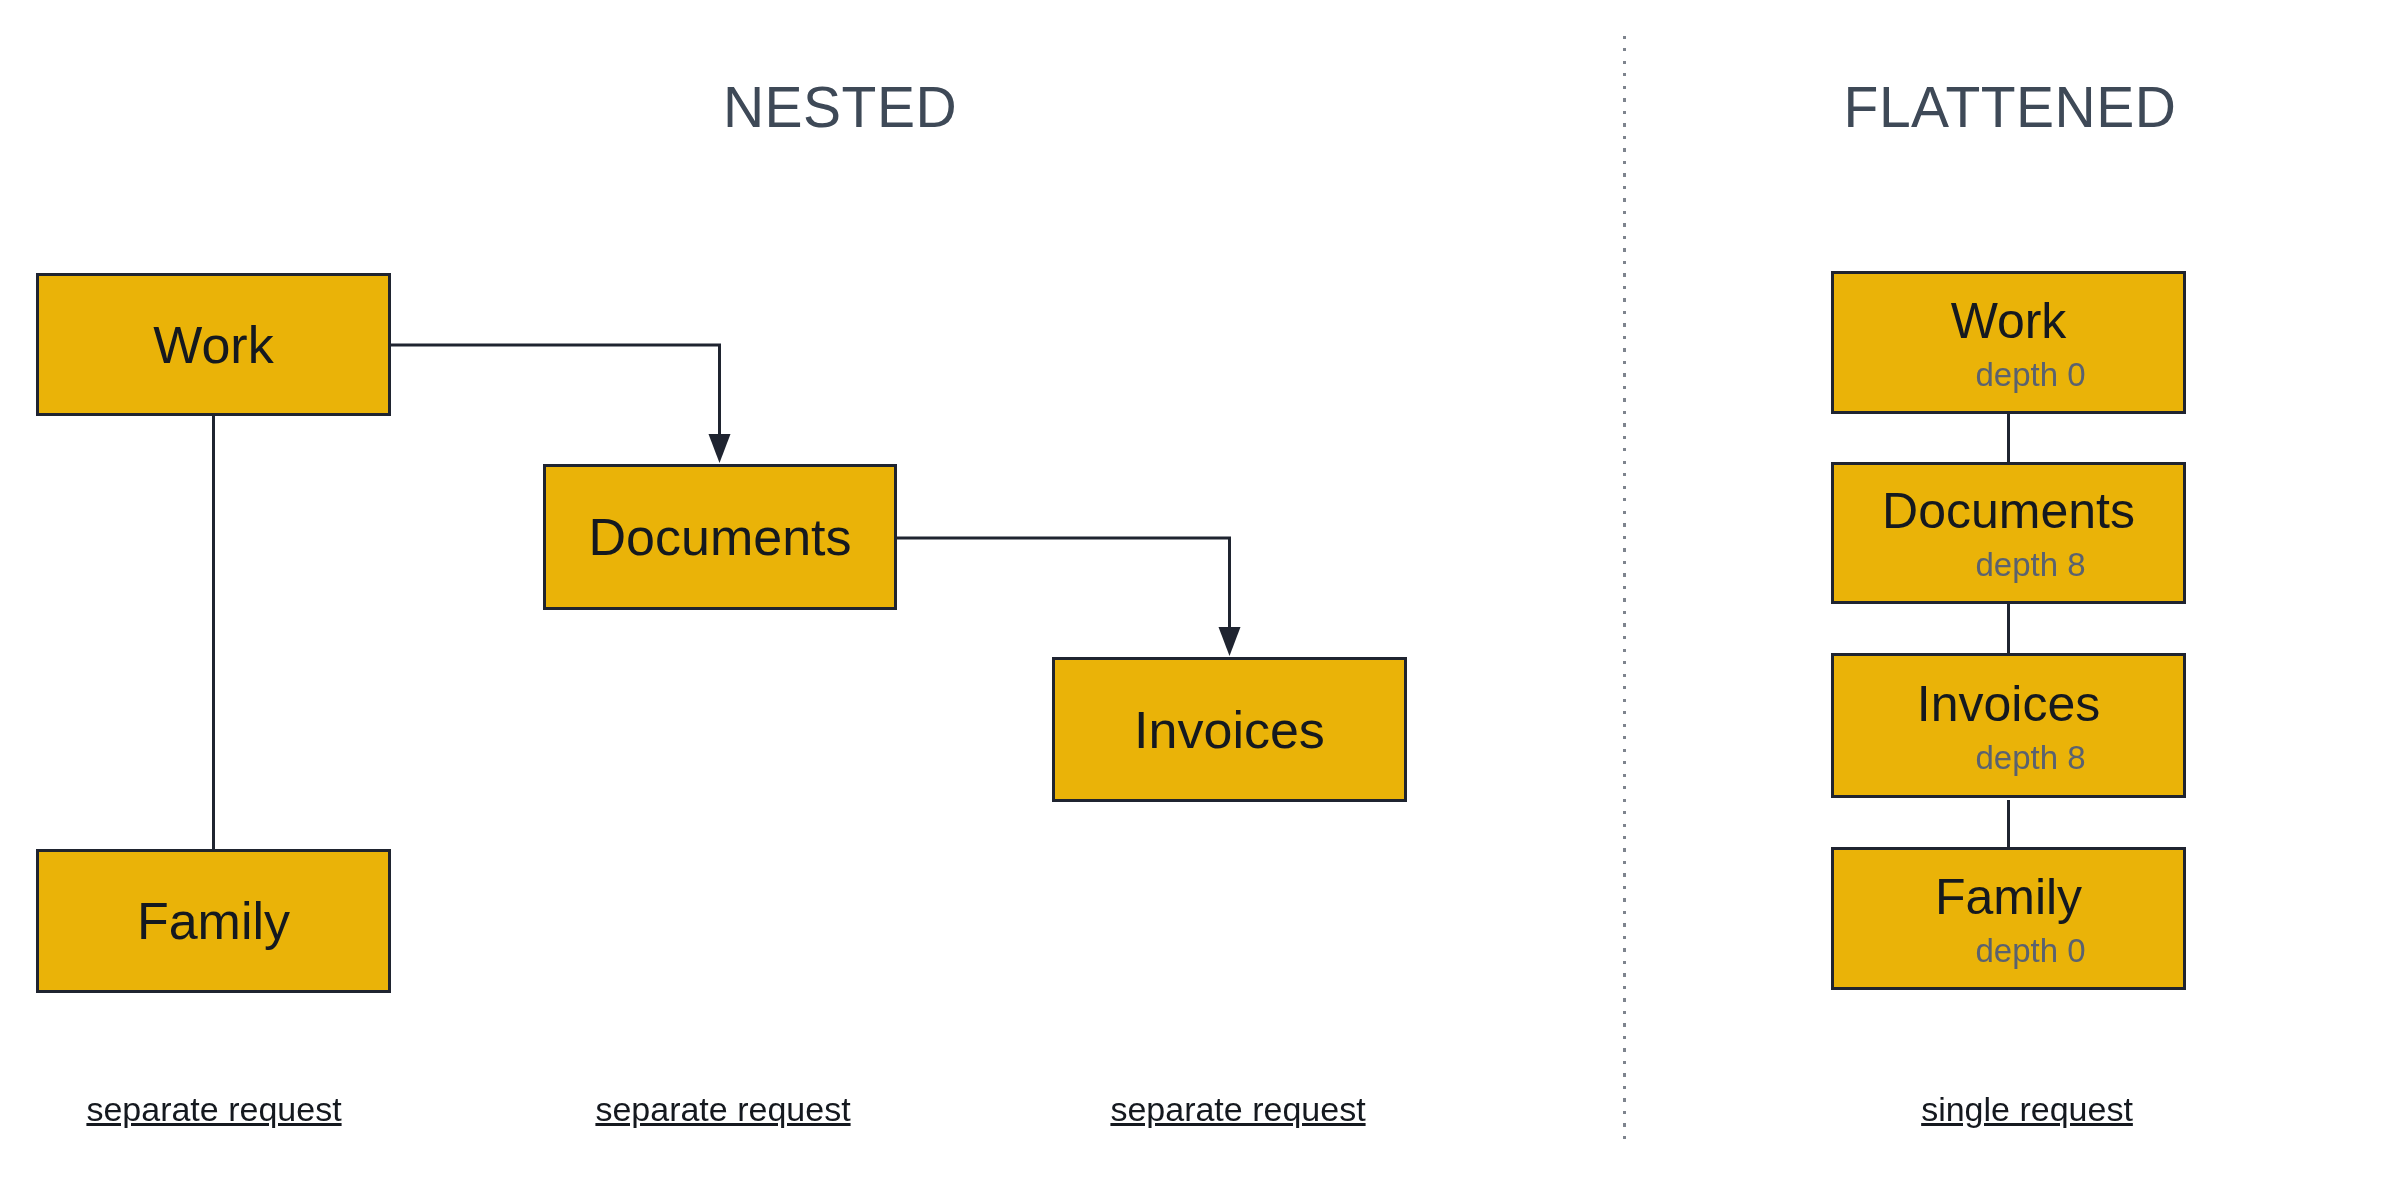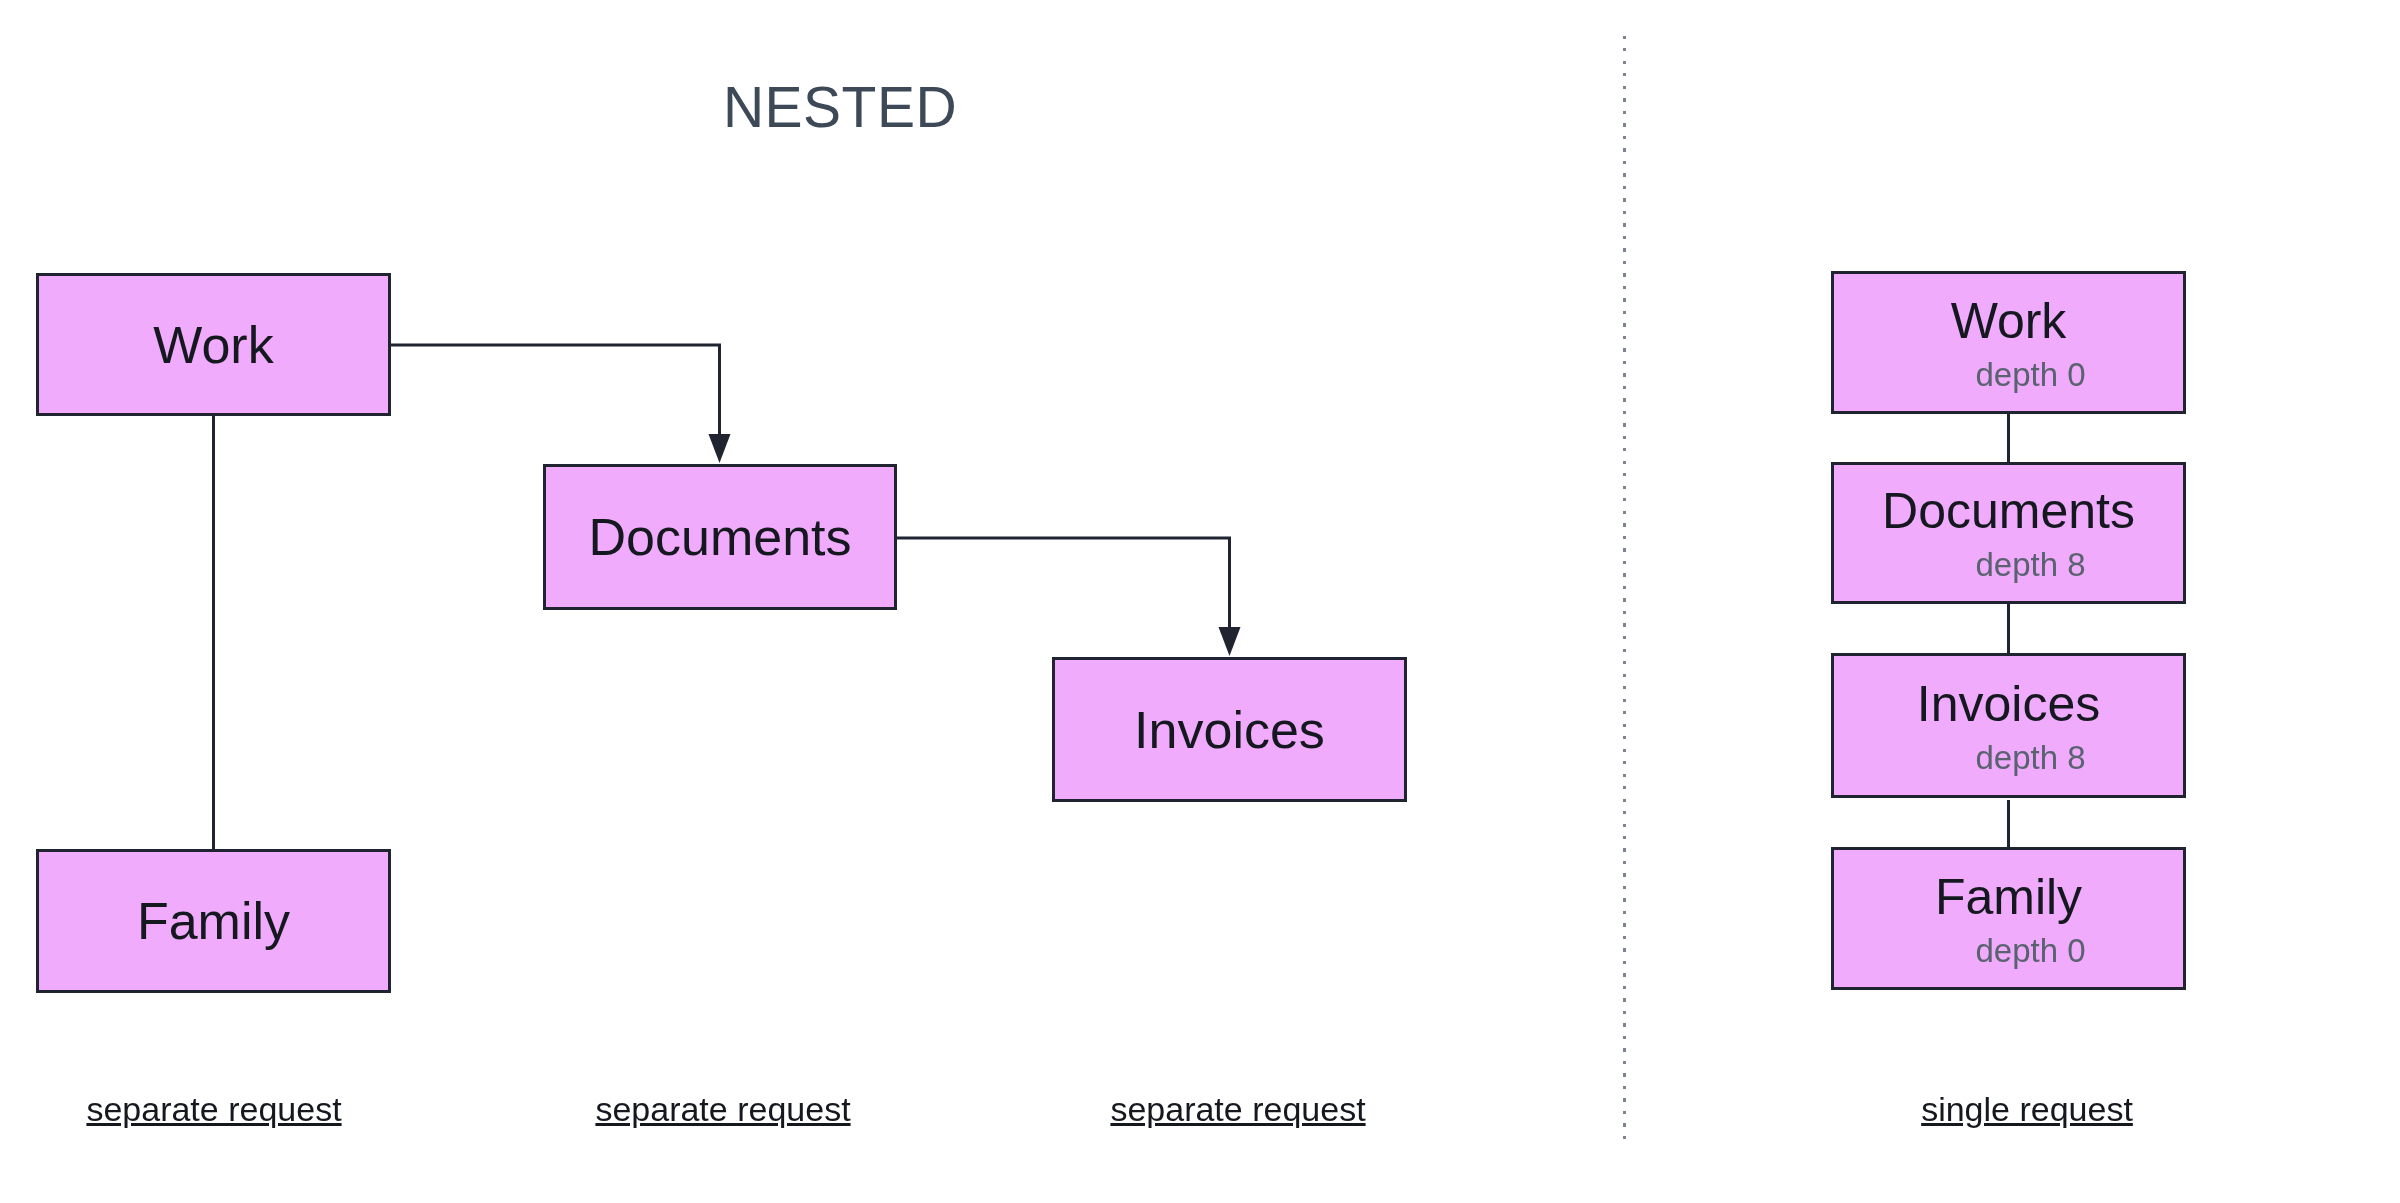--- a/index.html
+++ b/index.html
@@ -7,21 +7,21 @@
     position:relative;width:2400px;height:1203px;background:#ffffff;overflow:hidden;
     font-family:"Liberation Sans", sans-serif;color:#15191f;
   }
   .title{
     position:absolute;top:76px;transform:translateX(-50%);
     font-size:57px;line-height:1.1;color:#3e4957;letter-spacing:0.5px;white-space:nowrap;
   }
   .title.nested{left:840px;}
   .title.flattened{left:2010px;}
   .node{
-    position:absolute;box-sizing:border-box;border:3px solid #1f2430;background:#f0abfc;
+    position:absolute;box-sizing:border-box;border:3px solid #1f2430;background:#eab308;
     display:flex;align-items:center;justify-content:center;text-align:center;
   }
   .node .label{font-size:52px;color:#15191f;white-space:nowrap;}
   .node.flat{flex-direction:column;gap:6px;}
   .node.flat .label{font-size:50px;}
   .node.flat .depth{font-size:33px;color:#5a6270;white-space:nowrap;margin-left:44px;}
   
   .box-work-l{left:36px;top:273px;width:355px;height:143px;}
   .box-documents-l{left:543px;top:464px;width:354px;height:146px;}
   .box-invoices-l{left:1052px;top:657px;width:355px;height:145px;}
@@ -69,20 +69,21 @@
     </g>
     <g>
       <path d="M 2008.5 604 V 653"></path>
     </g>
     <g>
       <path d="M 2008.5 800 V 847"></path>
     </g>
   </svg>
 
   <div class="title nested">NESTED</div>
+  <div class="title flattened">FLATTENED</div>
 
   <div class="divider"></div>
 
   <div class="node box-work-l">
     <span class="label">Work</span>
   </div>
   <div class="node box-documents-l">
     <span class="label">Documents</span>
   </div>
   <div class="node box-invoices-l">

